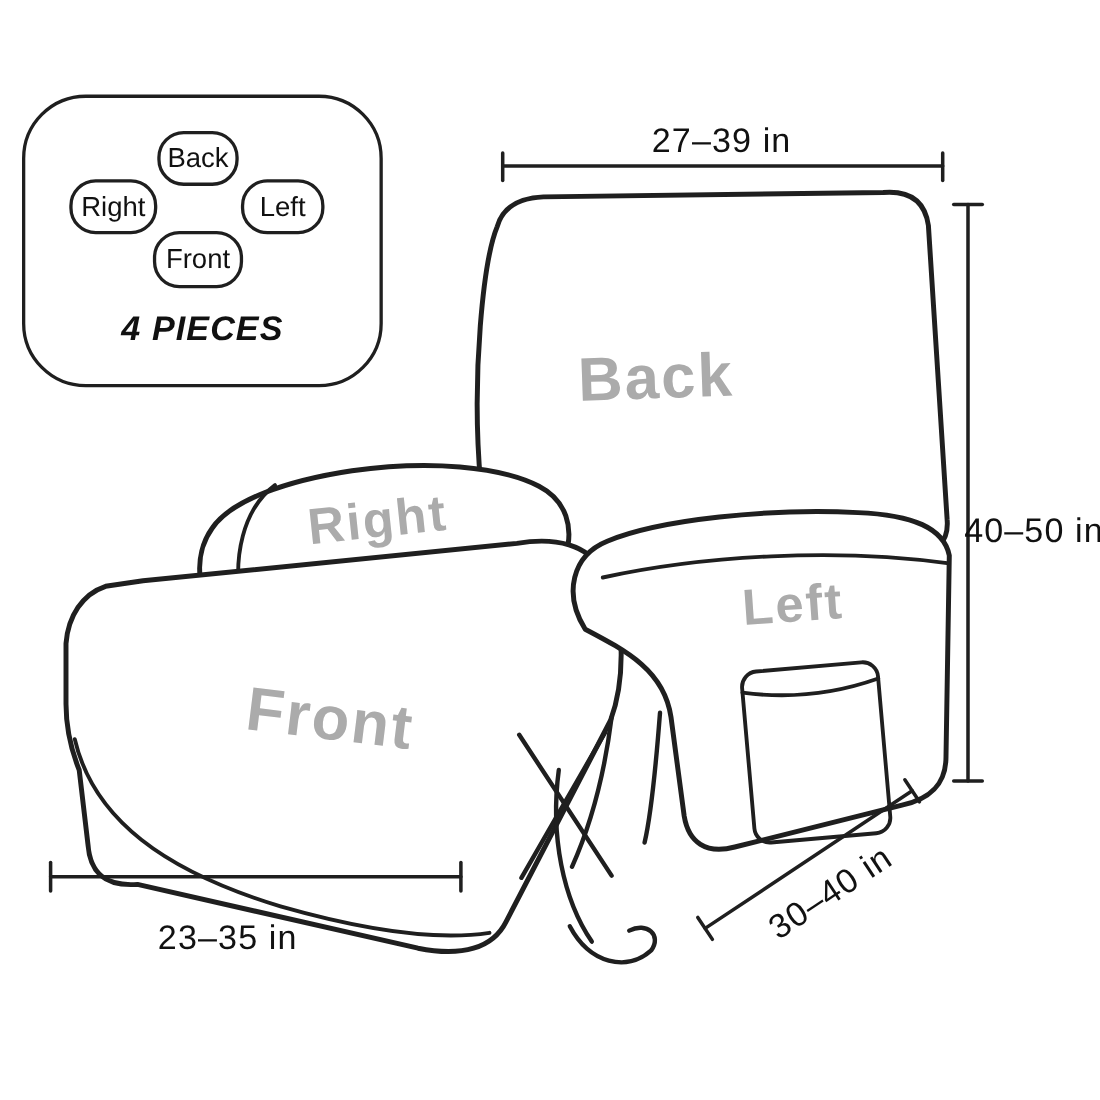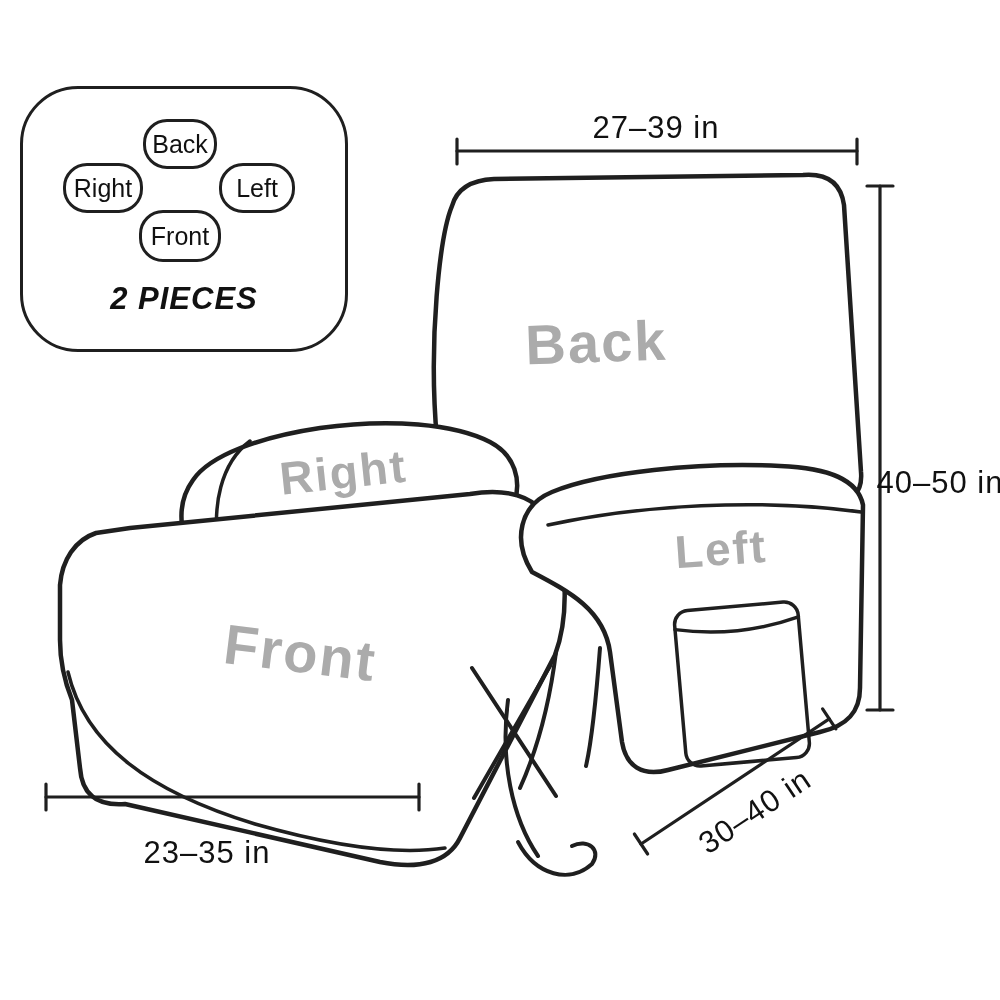--- a/index.html
+++ b/index.html
@@ -112,16 +112,16 @@
       <line class="dim" x1="419" y1="784" x2="419" y2="810"></line>
       <text class="dim-label" x="207" y="863">23–35 in</text>
     </g>
   </svg>
 
   <div class="legend">
     <span class="pill pill-back">Back</span>
     <span class="pill pill-right">Right</span>
     <span class="pill pill-left">Left</span>
     <span class="pill pill-front">Front</span>
-    <div class="pieces">2 PIECES</div>
+    <div class="pieces">4 PIECES</div>
   </div>
 
 </div>
 
 </body></html>

